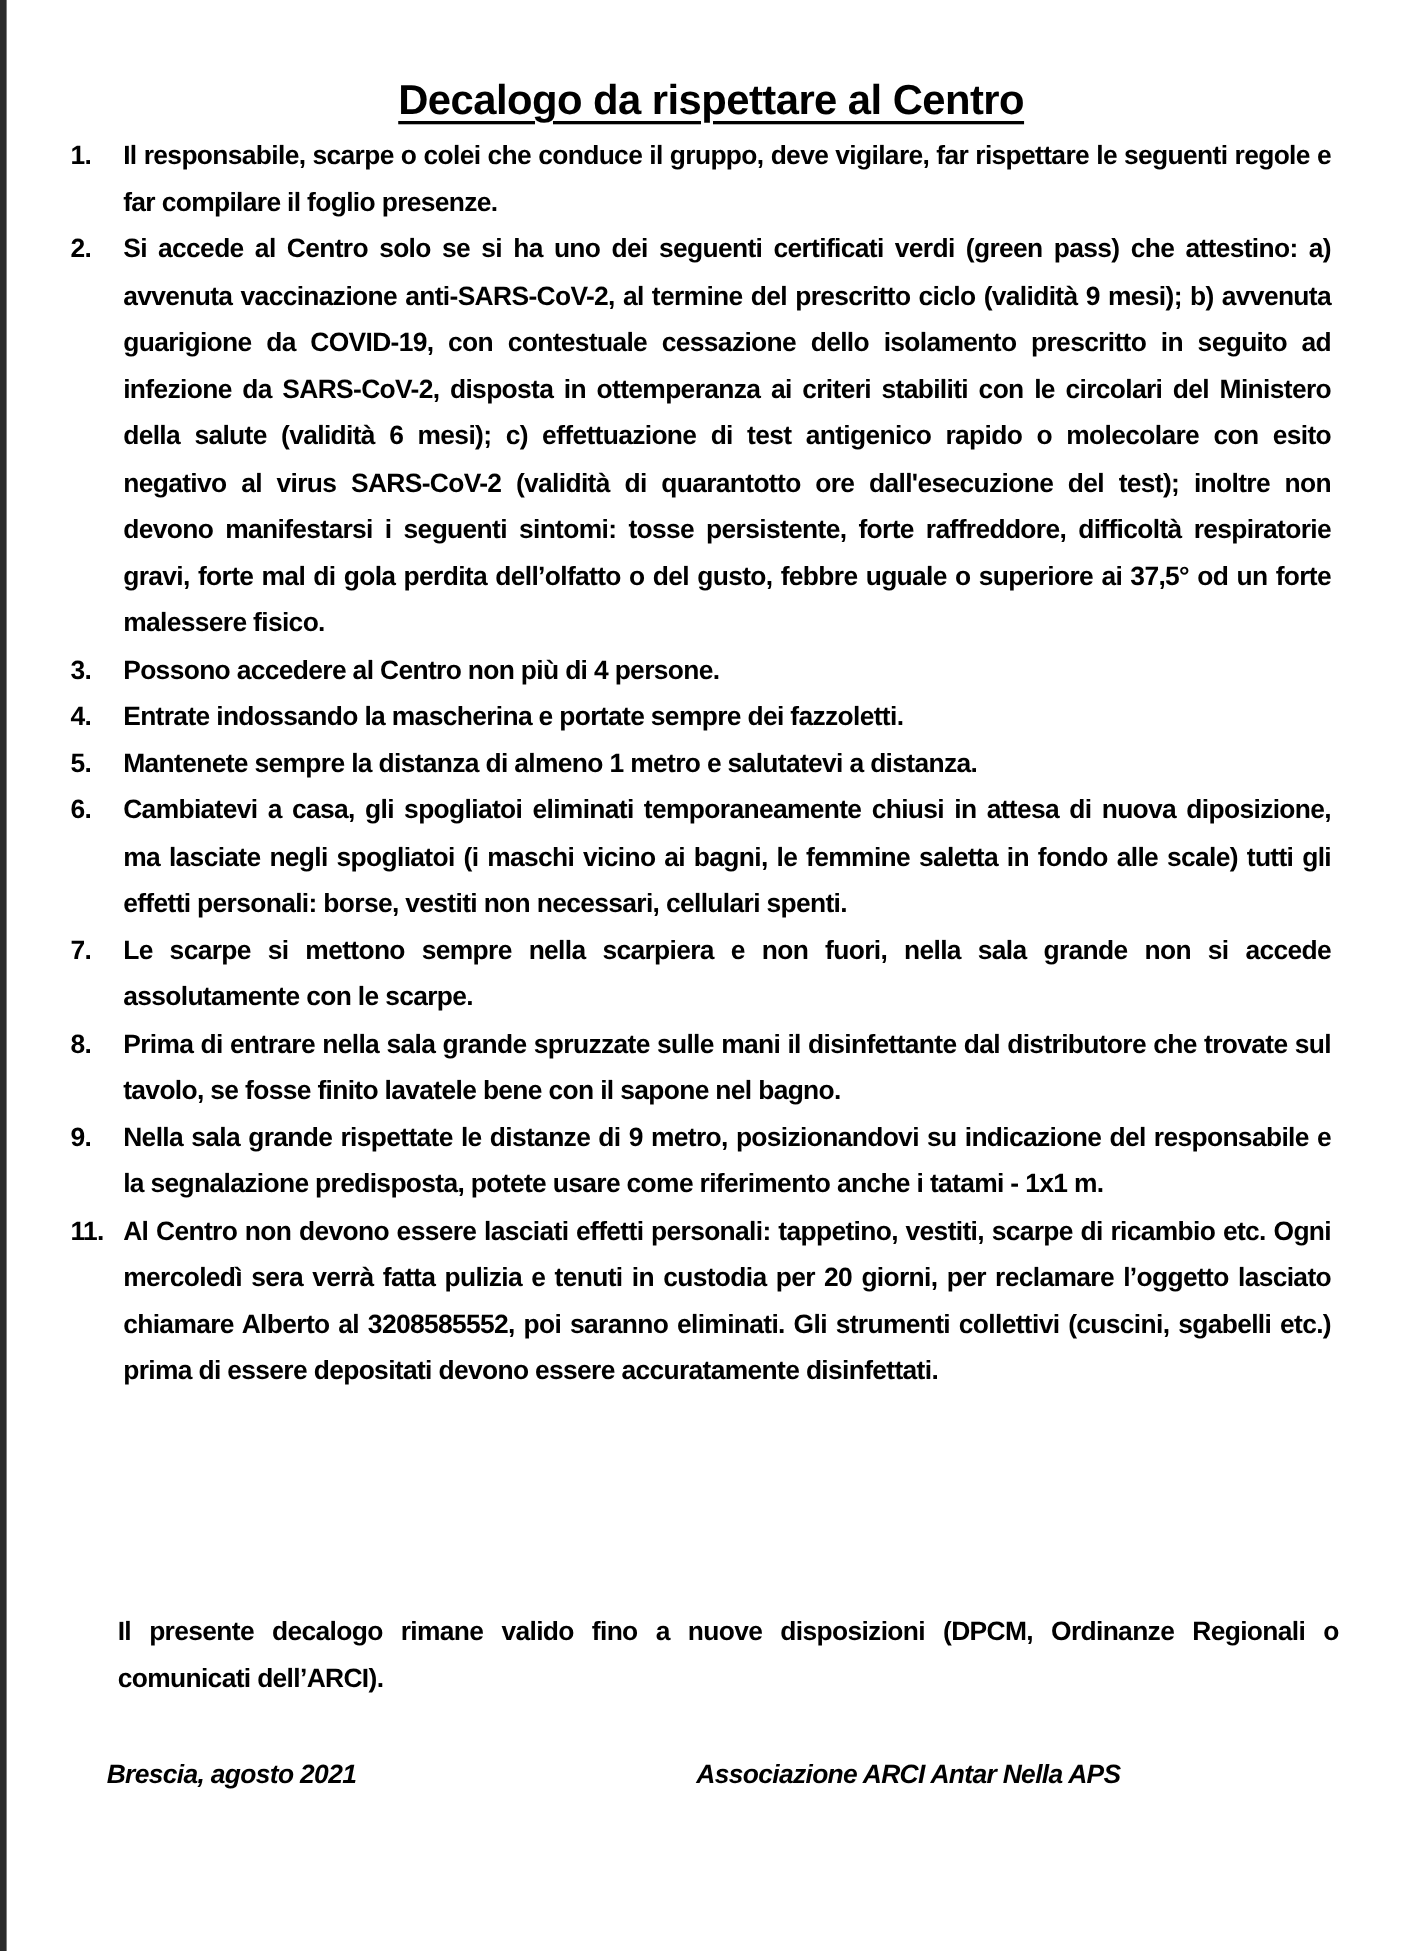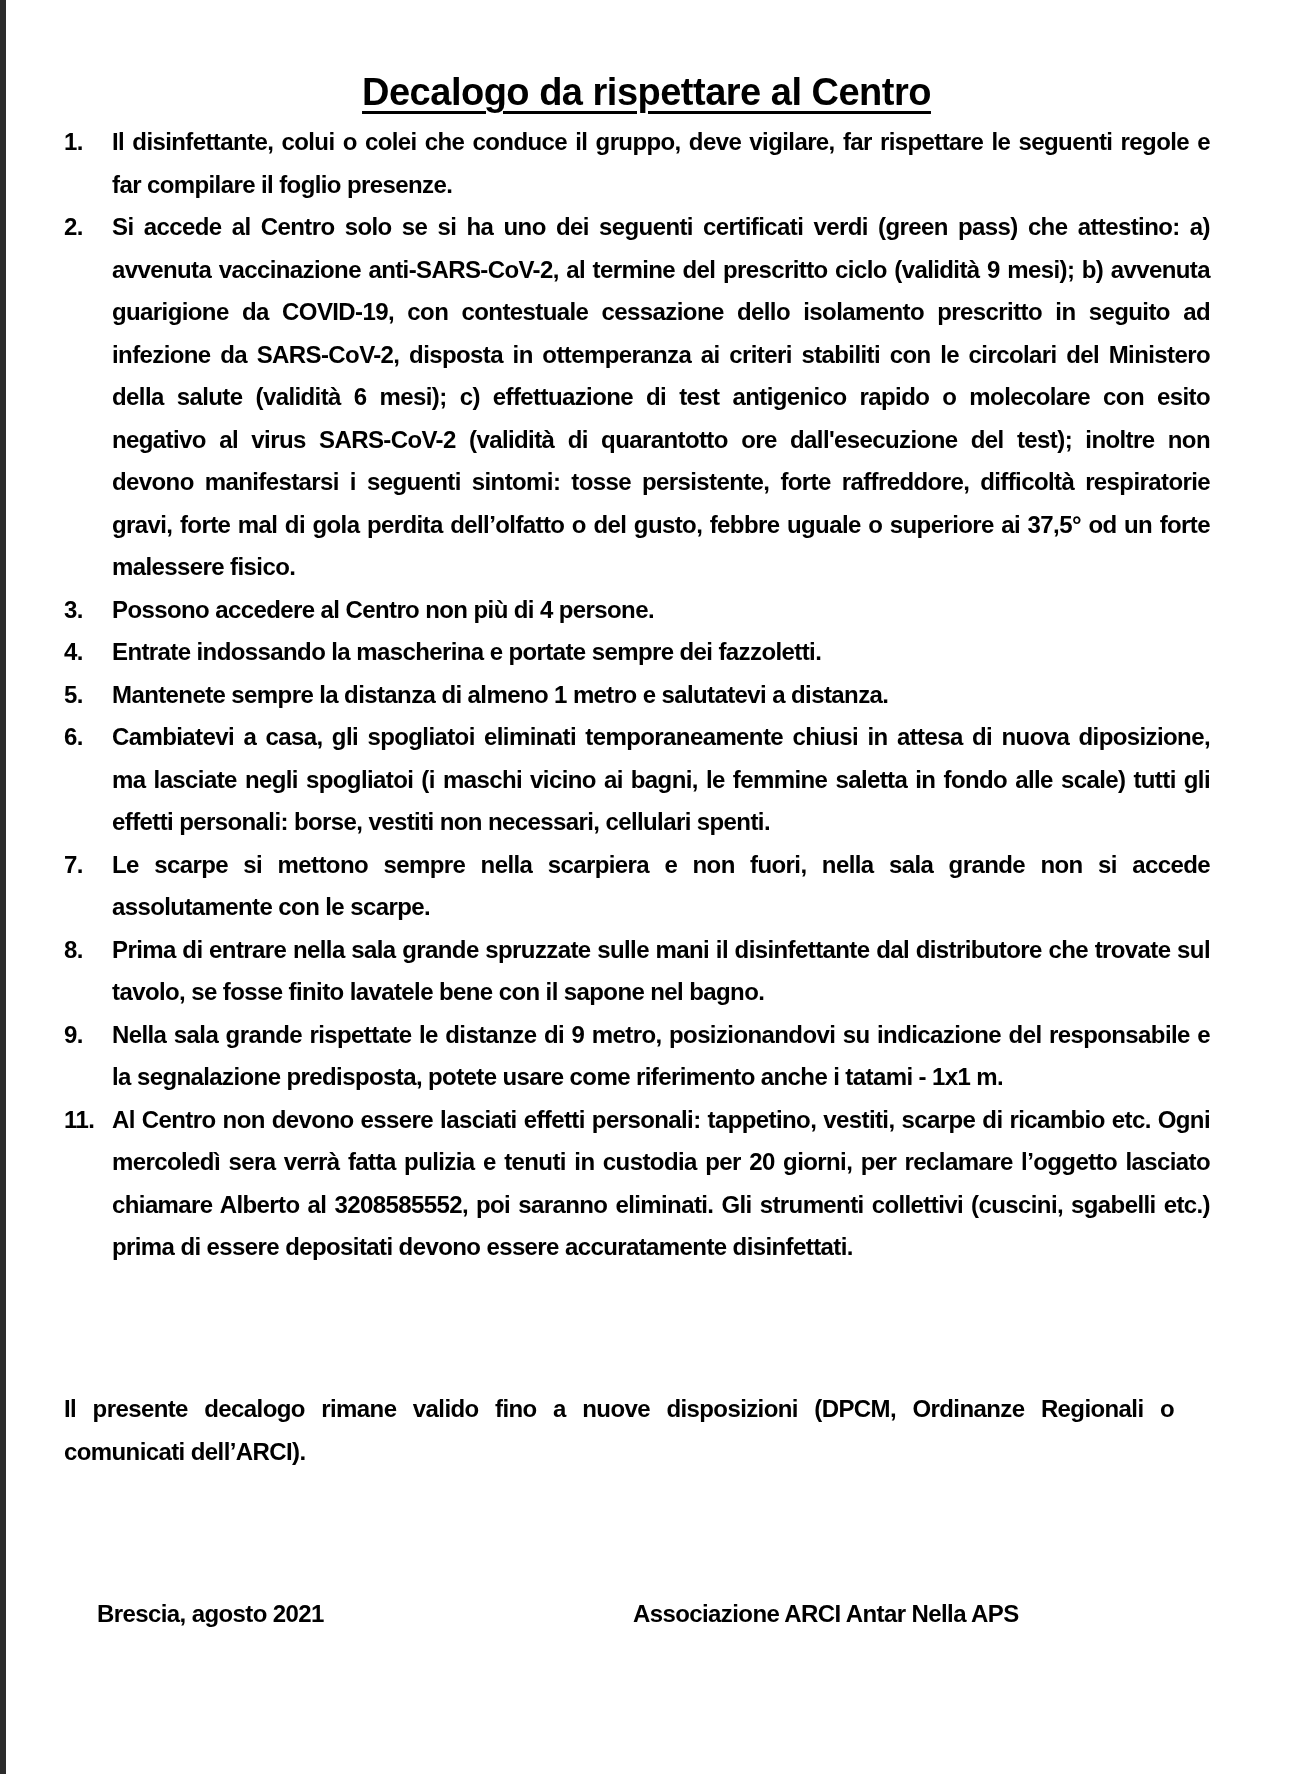--- a/index.html
+++ b/index.html
@@ -73,46 +73,47 @@
     position: absolute;
     left: 64px;
     width: 1110px;
     font-size: 24px;
     font-weight: bold;
     line-height: 42.5px;
     letter-spacing: -0.6px;
     text-align: justify;
     margin: 0;
   }
-  .closing.p1 { top: 1388px; }
+  .closing.p1 { top: 1463px; margin-left: 43px; }
   .closing.p2 { top: 1500px; }
   .signature {
     position: absolute;
     top: 1600px;
     font-size: 24px;
     font-weight: bold;
     letter-spacing: -0.6px;
     white-space: nowrap;
+    font-style: italic;
   }
   .signature.place { left: 97px; }
   .signature.org { left: 633px; }
 </style>
 </head>
 <body>
 
 <div class="left-edge"></div>
 
 <div class="page">
 
   <h1 class="title"><span>Decalogo da rispettare al Centro</span></h1>
 
   <ol class="rules">
     <li class="rule">
       <span class="rule-num">1.</span>
-      <span class="rule-text">Il disinfettante, colui o colei che conduce il gruppo, deve vigilare, far rispettare le seguenti regole e far compilare il foglio presenze.</span>
+      <span class="rule-text">Il responsabile, scarpe o colei che conduce il gruppo, deve vigilare, far rispettare le seguenti regole e far compilare il foglio presenze.</span>
     </li>
     <li class="rule">
       <span class="rule-num">2.</span>
       <span class="rule-text">Si accede al Centro solo se si ha uno dei seguenti certificati verdi (green pass) che attestino: a) avvenuta vaccinazione anti-SARS-CoV-2, al termine del prescritto ciclo (validità 9 mesi); b) avvenuta guarigione da COVID-19, con contestuale cessazione dello isolamento prescritto in seguito ad infezione da SARS-CoV-2, disposta in ottemperanza ai criteri stabiliti con le circolari del Ministero della salute (validità 6 mesi); c) effettuazione di test antigenico rapido o molecolare con esito negativo al virus SARS-CoV-2 (validità di quarantotto ore dall'esecuzione del test); inoltre non devono manifestarsi i seguenti sintomi: tosse persistente, forte raffreddore, difficoltà respiratorie gravi, forte mal di gola perdita dell’olfatto o del gusto, febbre uguale o superiore ai 37,5° od un forte malessere fisico.</span>
     </li>
     <li class="rule">
       <span class="rule-num">3.</span>
       <span class="rule-text">Possono accedere al Centro non più di 4 persone.</span>
     </li>
     <li class="rule">

